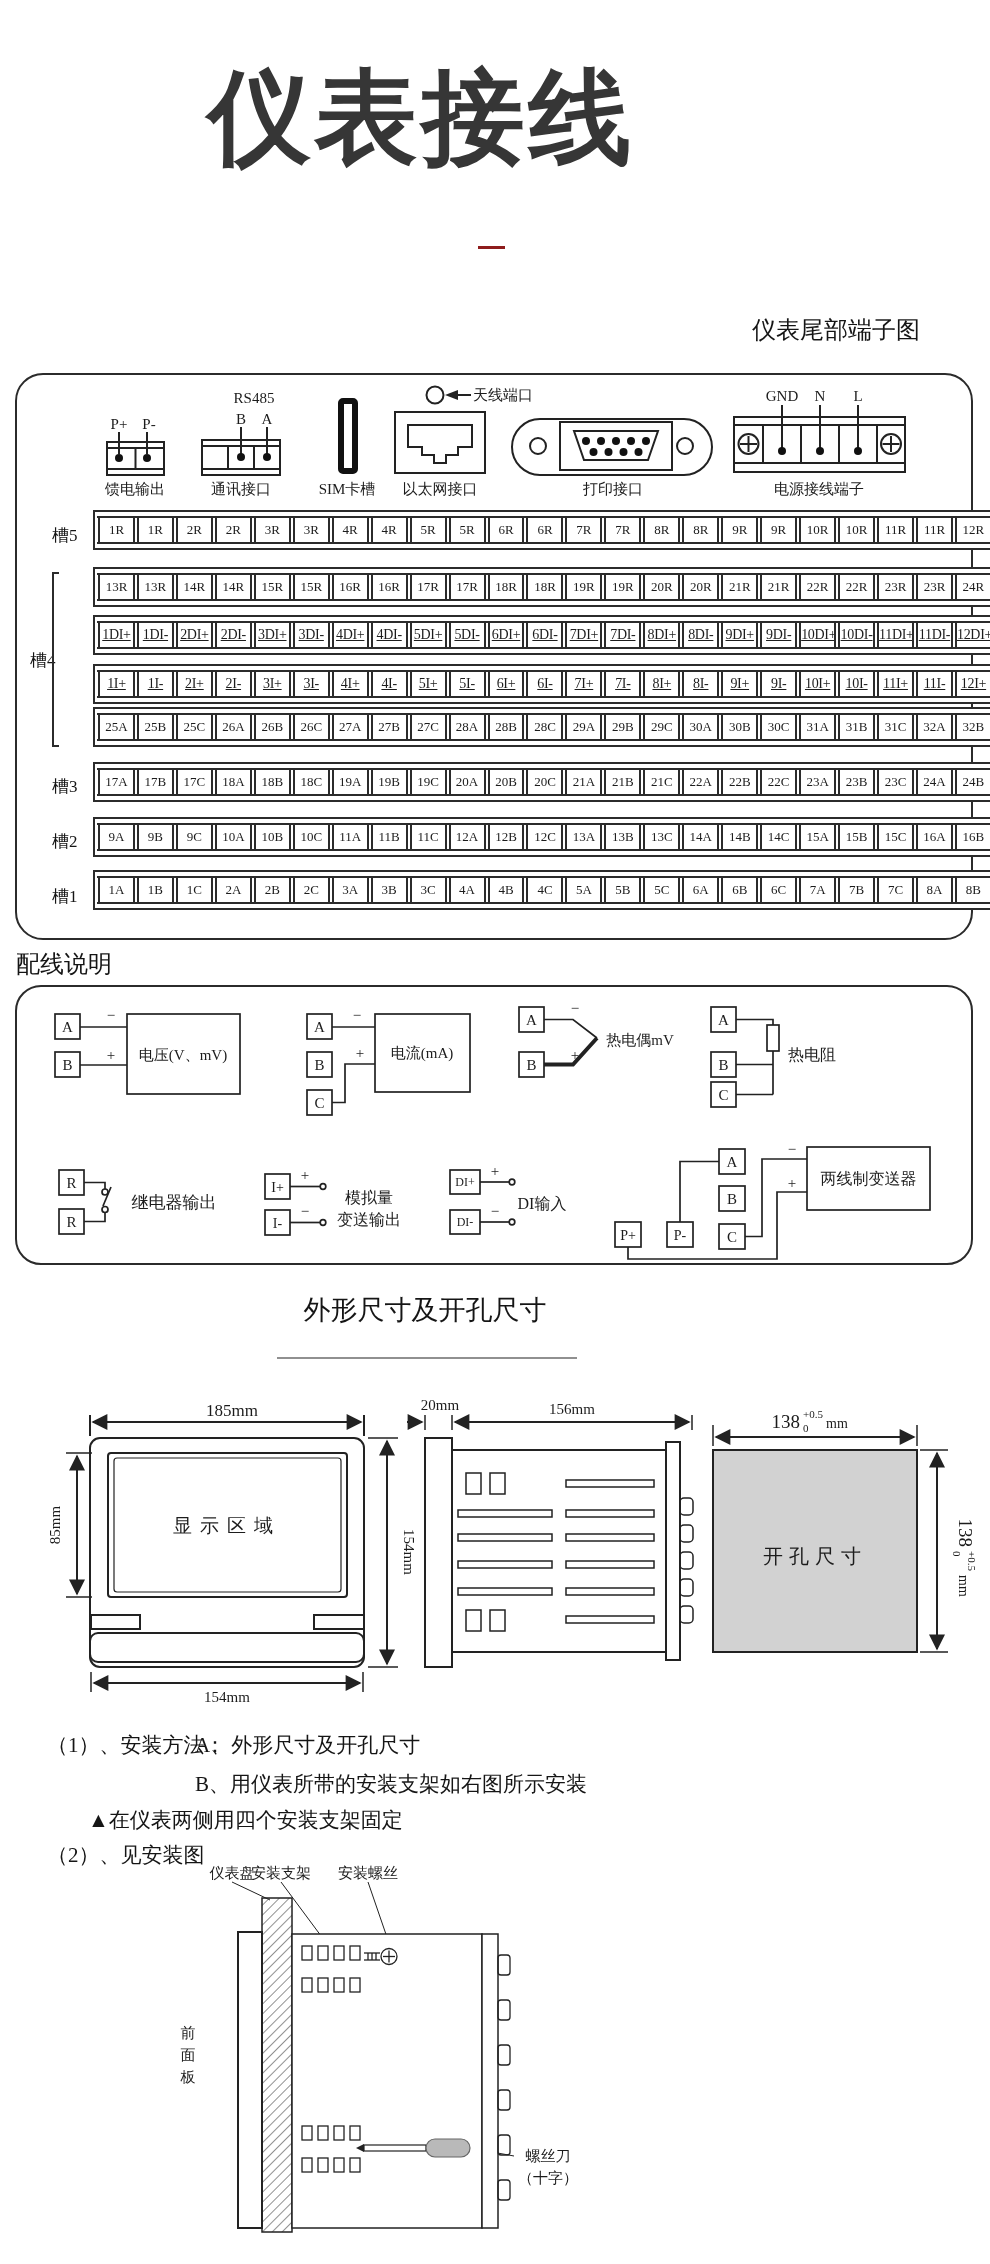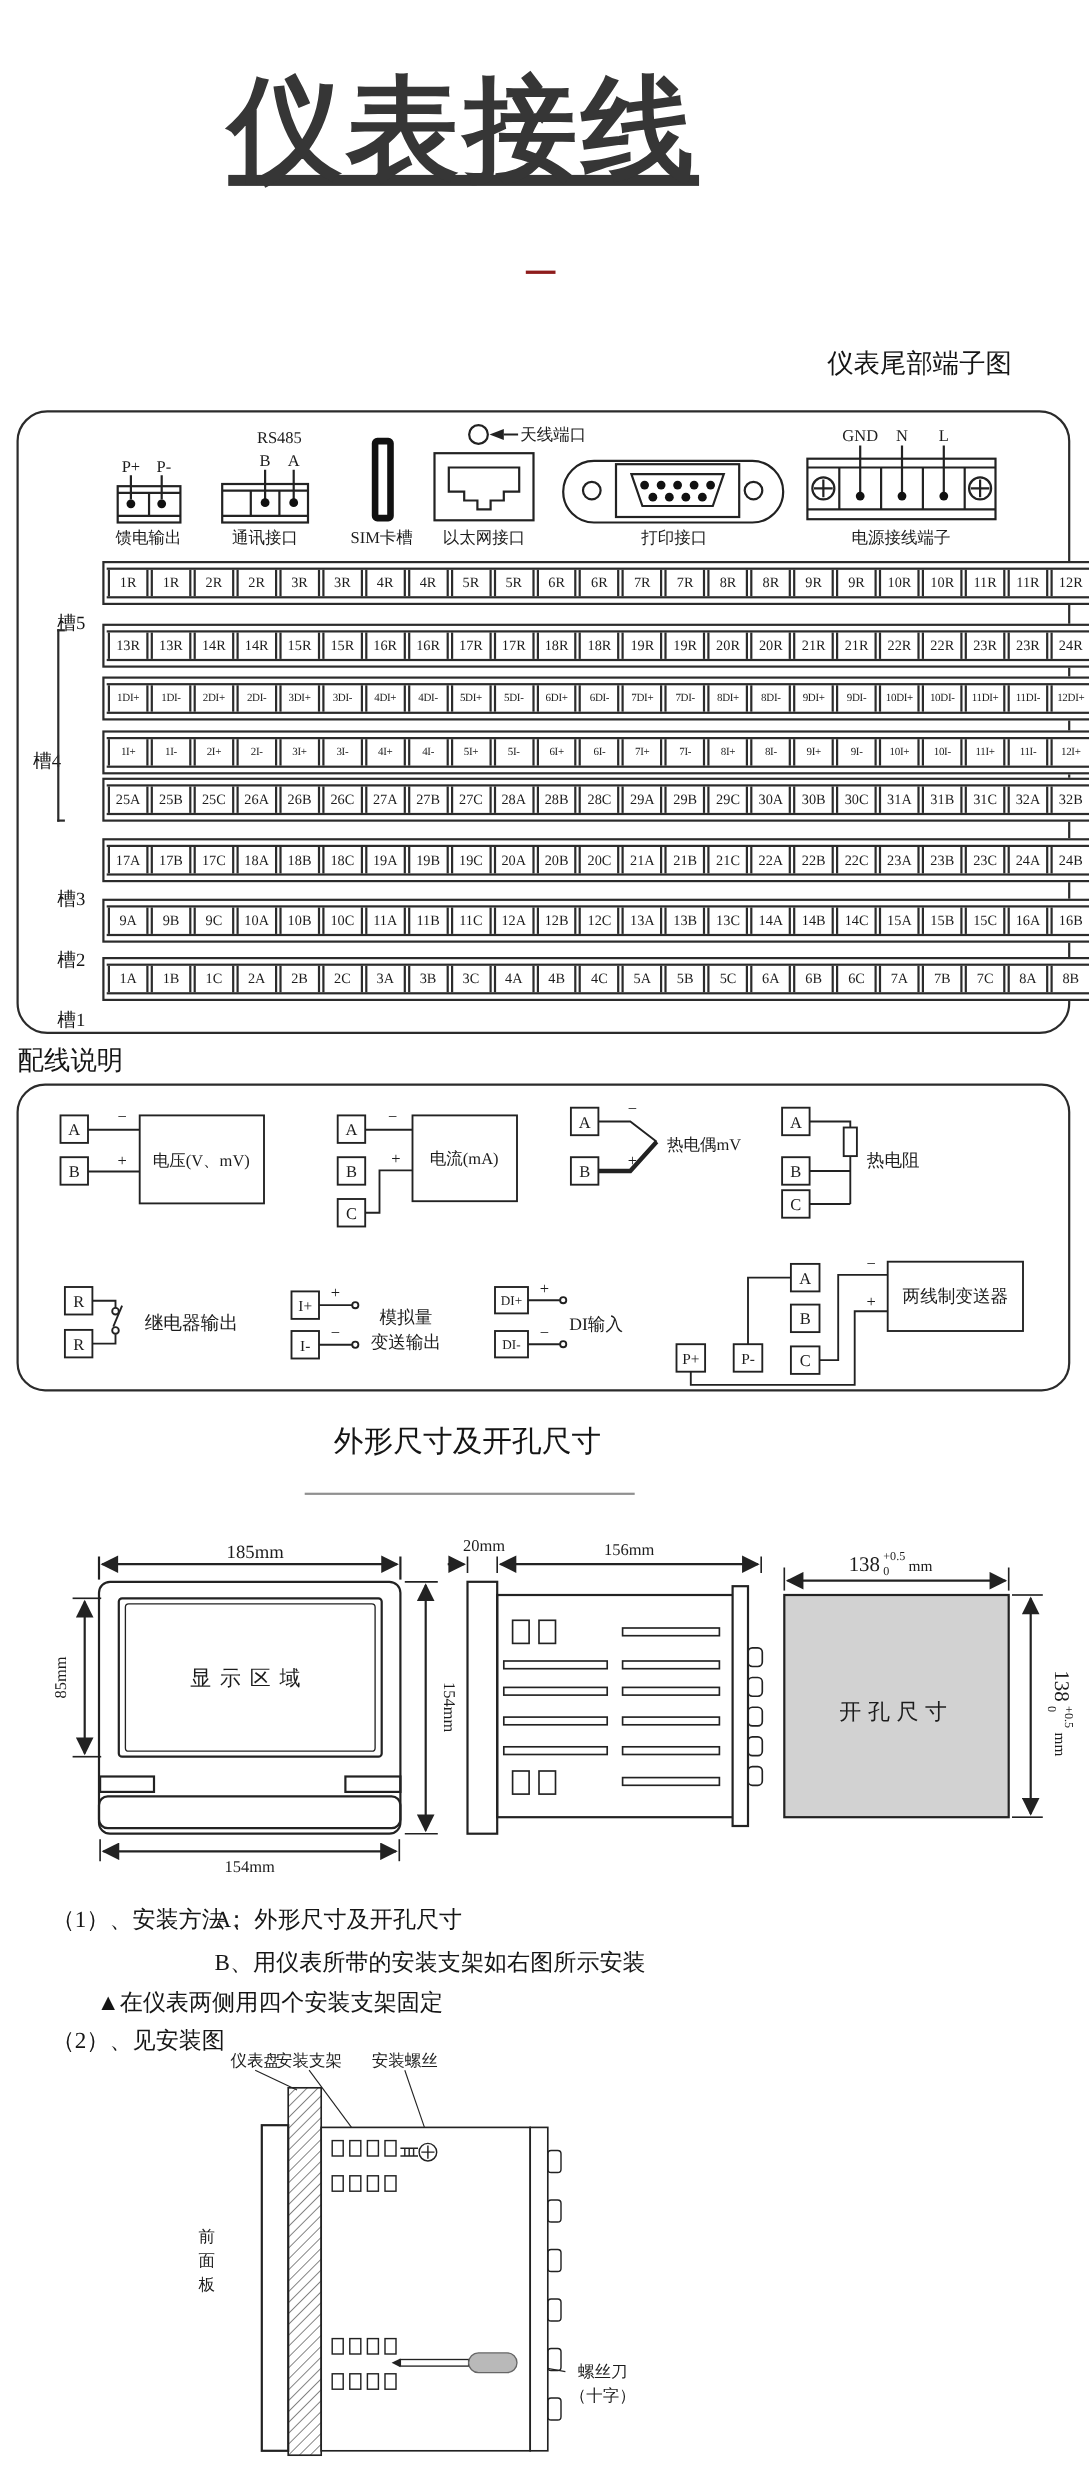--- a/index.html
+++ b/index.html
@@ -2,34 +2,34 @@
 <html><head>
 <meta charset="utf-8">
 <style>
   html,body{margin:0;padding:0;background:#fff;}
   body{width:990px;height:2264px;position:relative;overflow:hidden;
        font-family:"Liberation Serif","DejaVu Serif",serif;color:#1c1c1c;}
   .abs{position:absolute;}
   
   .main-title{top:48px;left:0;width:843px;text-align:center;
     font-family:"Liberation Sans","DejaVu Sans",sans-serif;
-    font-weight:900;font-size:103px;letter-spacing:4px;color:#363636;line-height:1.35;text-decoration:underline;}
+    font-weight:900;font-size:103px;letter-spacing:4px;color:#363636;line-height:1.35;}
   .red-dash{top:246px;left:478px;width:27px;height:3px;background:#8e1c1c;}
   .h2{top:314px;left:0;width:920px;text-align:right;font-size:24px;color:#151515;
       font-family:"Liberation Sans","DejaVu Sans",sans-serif;}
   
   .panel{top:373px;left:15px;width:958px;height:567px;border:2px solid #2b2b2b;
          border-radius:28px;box-sizing:border-box;background:#fff;}
   .slotrow{position:absolute;left:76px;width:943px;border:2px solid #2b2b2b;
            background:#fff;box-sizing:border-box;padding:4px 2px;}
   .cells{display:flex;border-top:2px solid #2b2b2b;border-bottom:2px solid #2b2b2b;}
   .cell{flex:1 1 0;min-width:0;margin:0 1px;border-left:2px solid #2b2b2b;border-right:2px solid #2b2b2b;
         text-align:center;font-size:13px;height:24px;line-height:24px;overflow:hidden;white-space:nowrap;}
-  .small .cell{font-size:10px;letter-spacing:-0.3px;}
-  .slotlabel{position:absolute;font-size:17px;color:#151515;margin-top:31px;}
+  .small .cell{font-size:14px;letter-spacing:-0.3px;text-decoration:underline;}
+  .slotlabel{position:absolute;font-size:17px;color:#151515;}
   .bracket-v{position:absolute;left:35px;top:197px;width:2px;height:175px;background:#2b2b2b;}
   .bracket-t{position:absolute;left:35px;width:7px;height:2px;background:#2b2b2b;}
   
   .h3{font-size:24px;color:#151515;}
   .wirebox{top:985px;left:15px;width:958px;height:280px;border:2px solid #2b2b2b;
            border-radius:26px;box-sizing:border-box;background:#fff;}
   
   .h2b{top:1292px;left:0;width:850px;text-align:center;font-size:27px;color:#151515;
        font-family:Liberation Mono, monospace;}
   .gray-underline{top:1357px;left:277px;width:300px;height:2px;background:#909090;}

